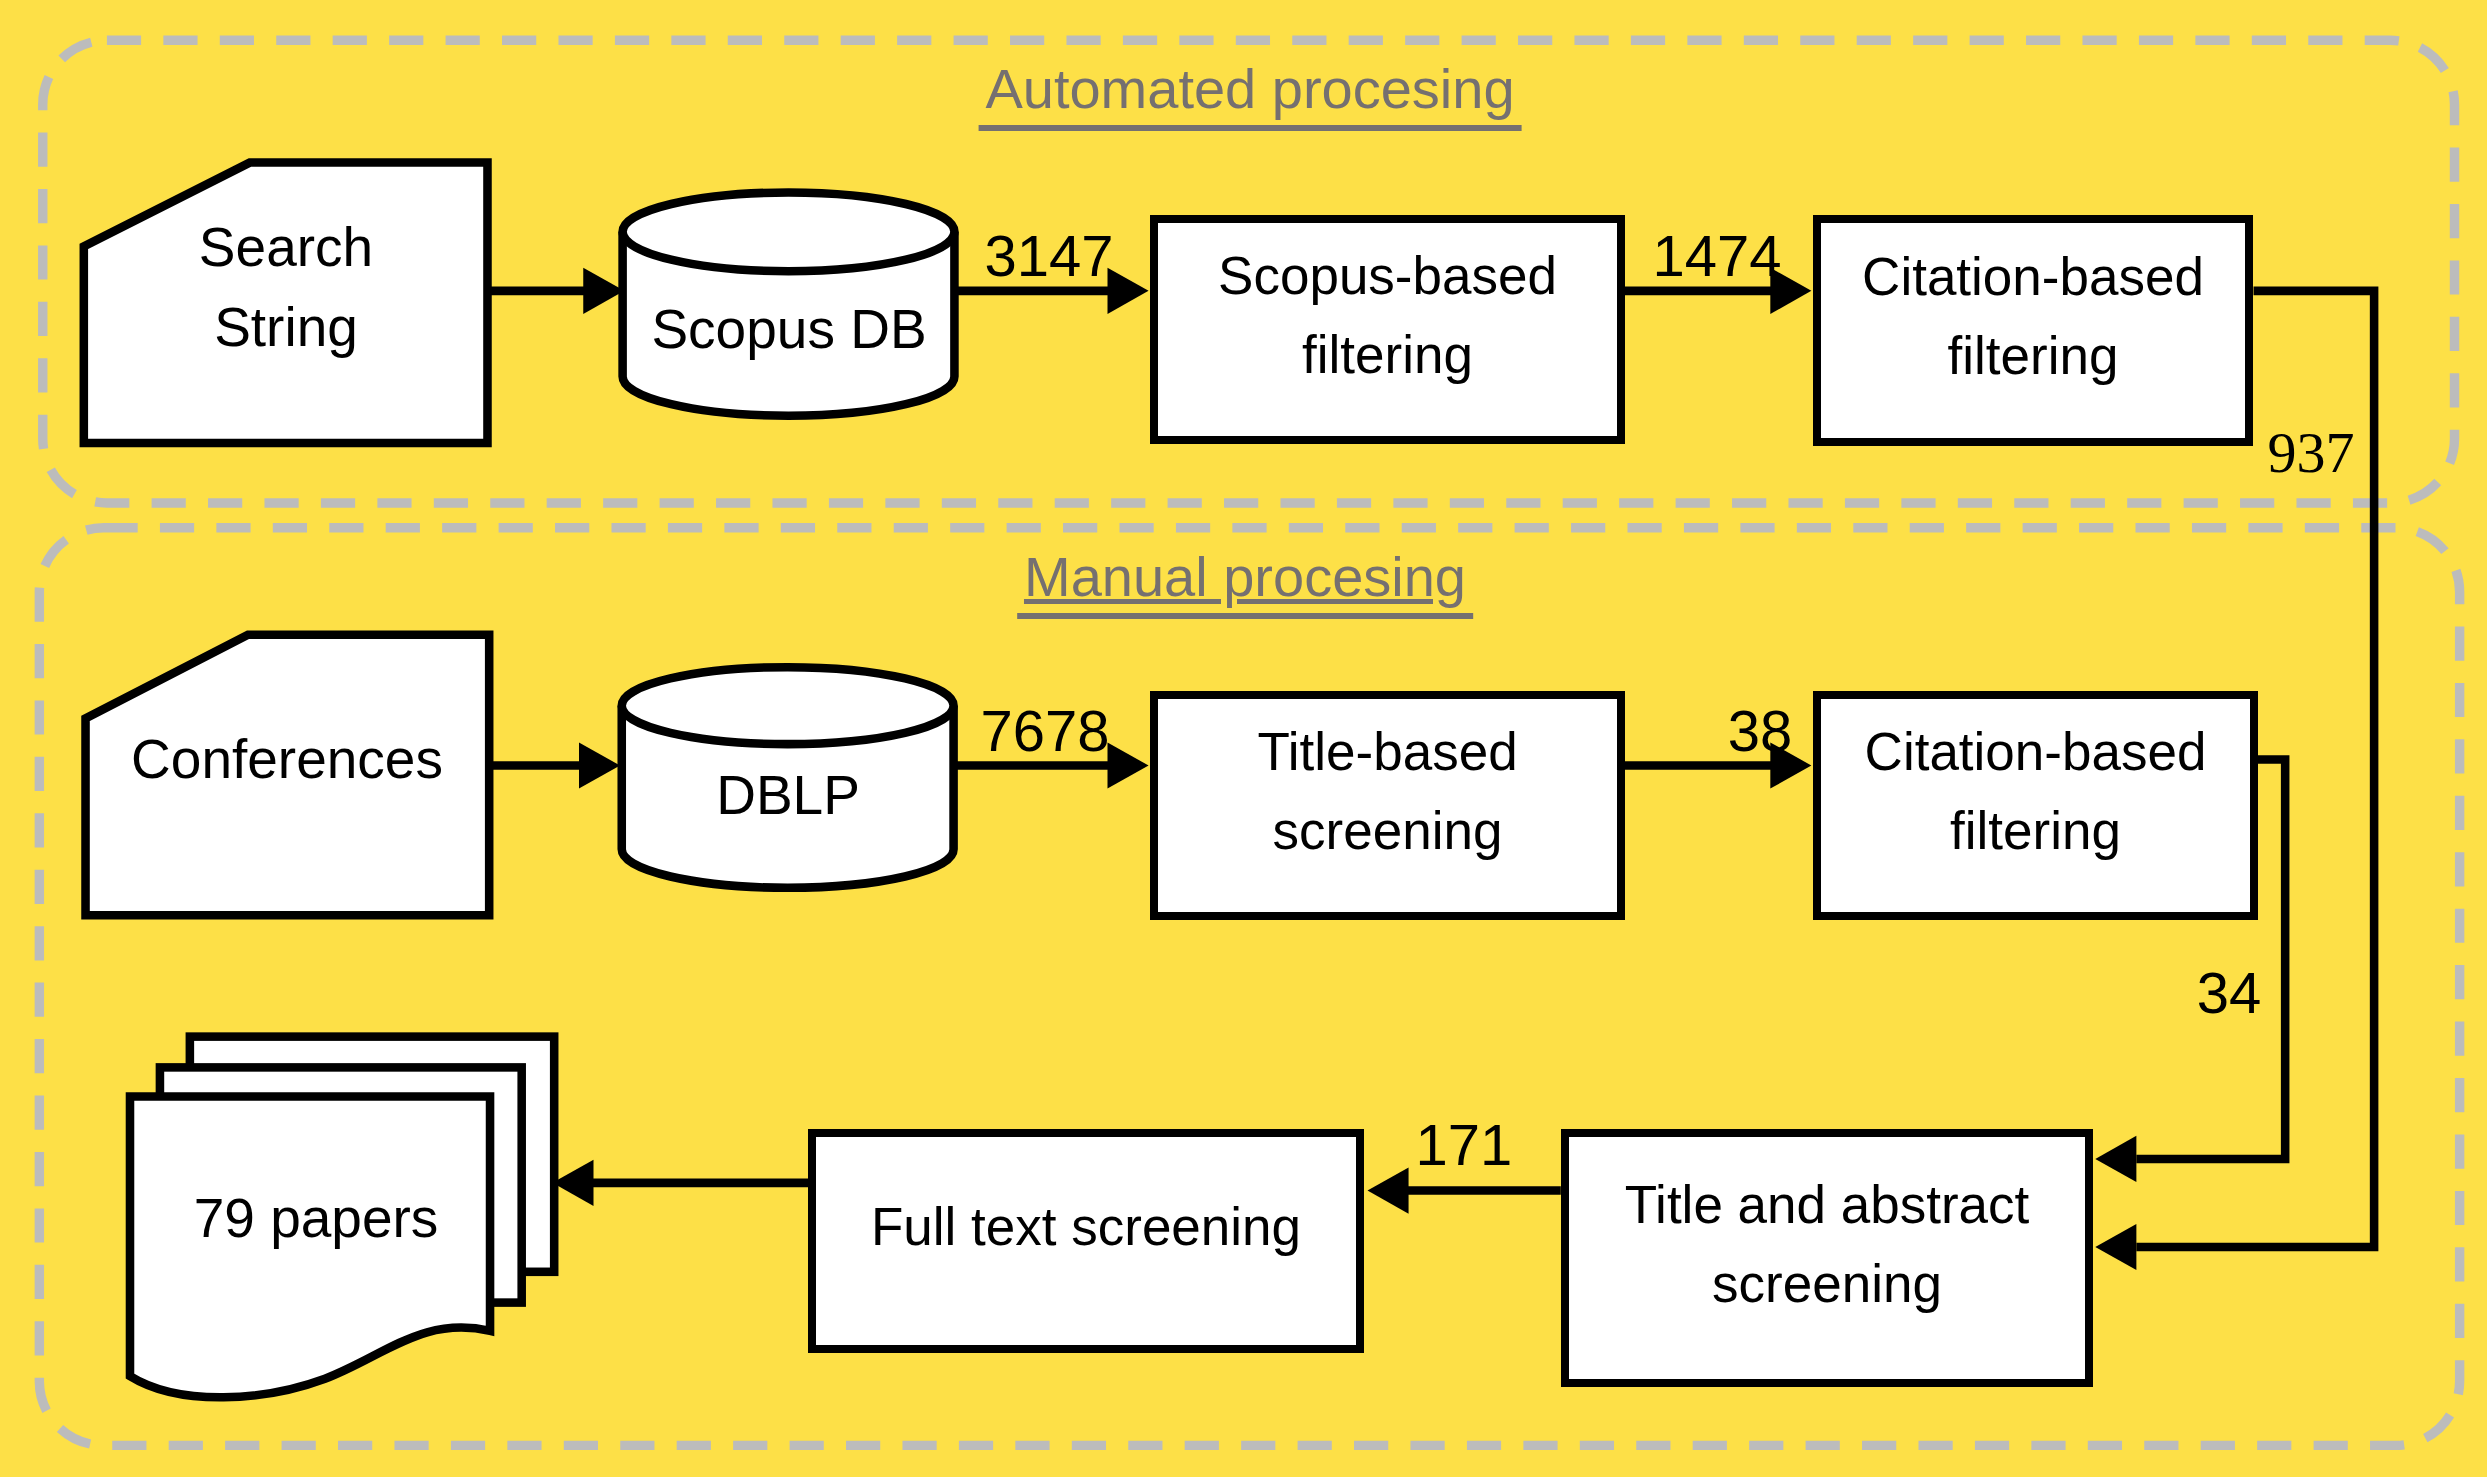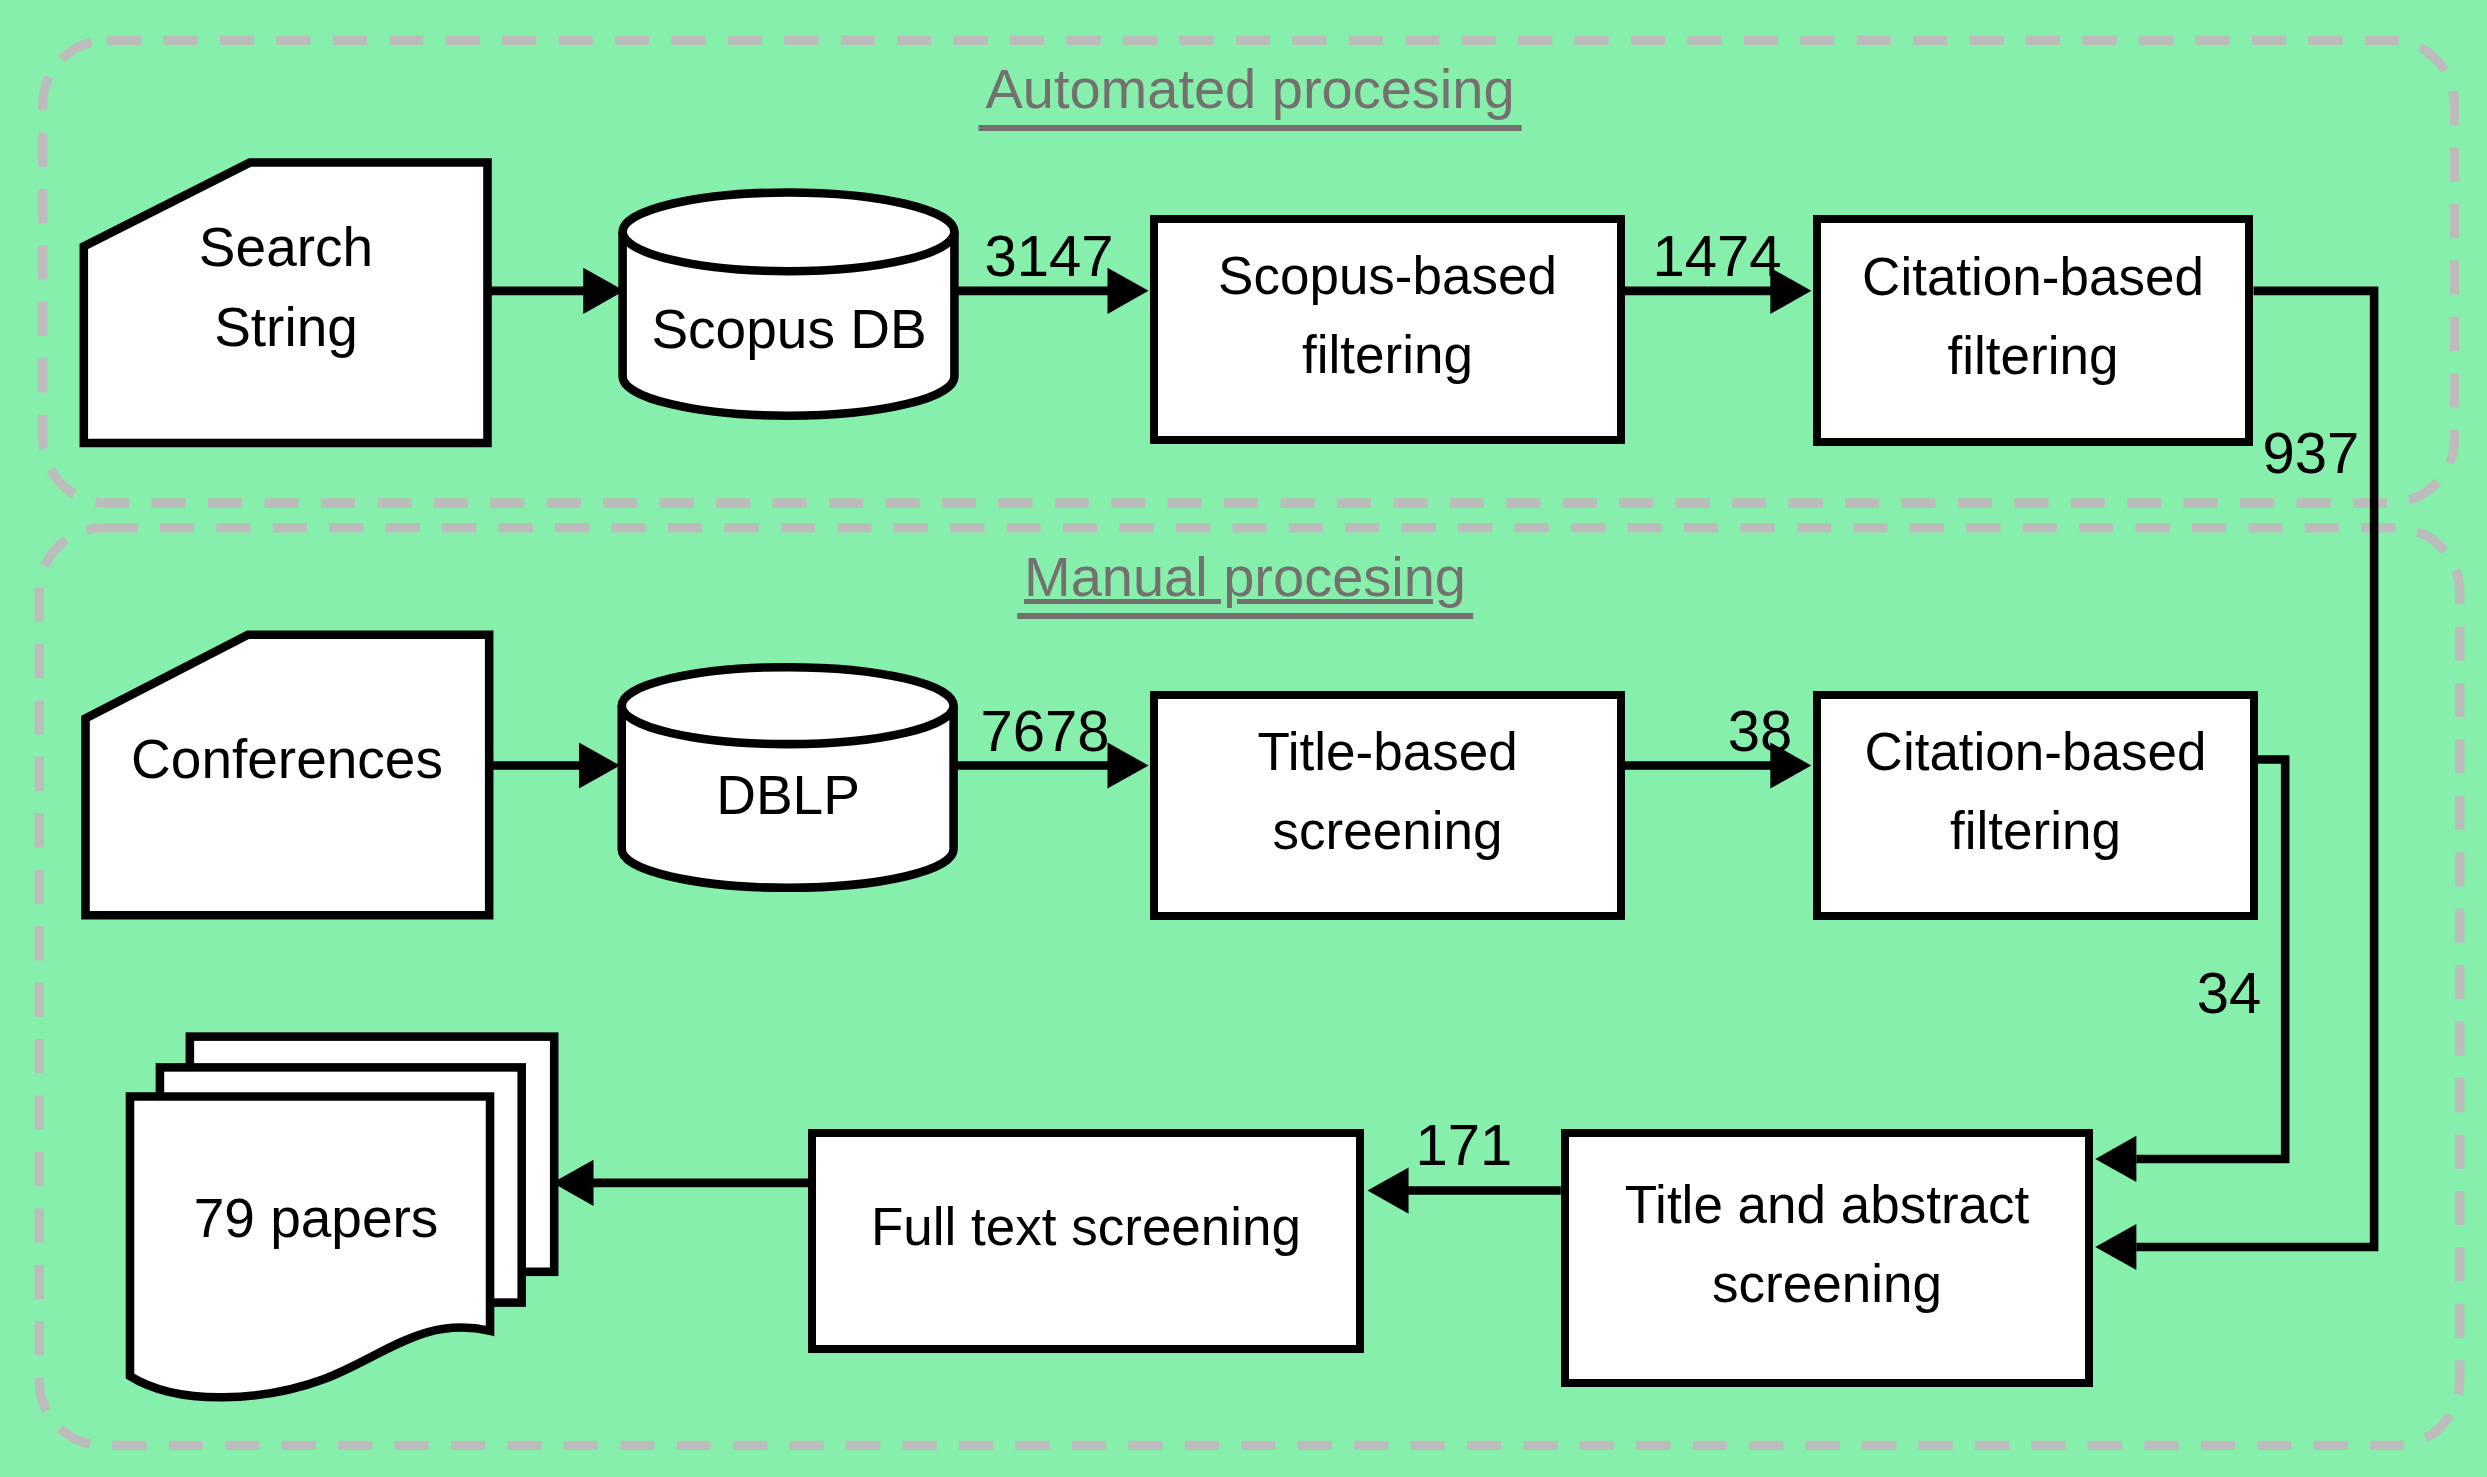--- a/index.html
+++ b/index.html
@@ -1,20 +1,20 @@
 <!DOCTYPE html>
 <html style="font-size:13.7px"><head>
 <meta charset="utf-8">
 <style>
   html, body { margin: 0; padding: 0; background: #ffffff; }
   .canvas {
     position: relative;
     width: 2487px;
     height: 1478px;
-    background: #86efac;
+    background: #fde047;
     font-family: "Liberation Sans", sans-serif;
     color: #000000;
     overflow: hidden;
   }
   .diagram-svg {
     position: absolute;
     left: 0; top: 0;
     width: 2487px;
     height: 1478px;
   }
@@ -156,21 +156,21 @@
   </div>
 
   <div class="process-box" style="left:808px; top:1097px; width:556px; height:224px;">
     <div>Full text screening</div>
   </div>
 
   <div class="edge-num" style="left:1049px; top:255px;">3147</div>
 
   <div class="edge-num" style="left:1717px; top:255px;">1474</div>
 
-  <div class="edge-num" style="left:2311px; top:452px;">937</div>
+  <div class="edge-num" style="left:2311px; top:452px;font-family:Liberation Serif, serif;">937</div>
 
   <div class="edge-num" style="left:1045px; top:730px;">7678</div>
 
   <div class="edge-num" style="left:1716px; top:730px;margin-left:44px;">38</div>
 
   <div class="edge-num" style="left:2229px; top:992px;">34</div>
 
   <div class="edge-num" style="left:1464px; top:1144px;">171</div>
 
 </div>

